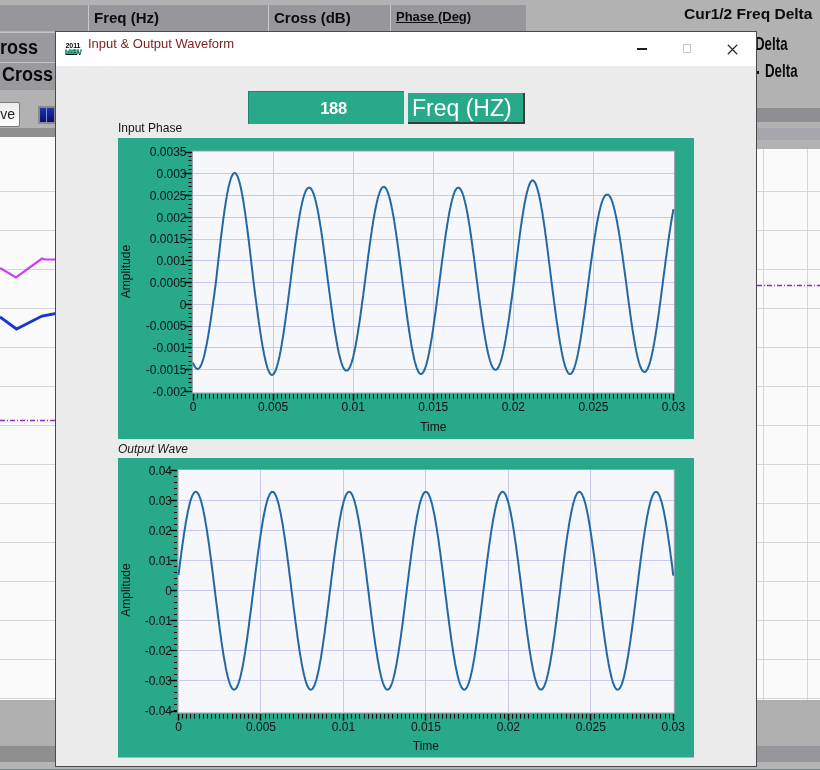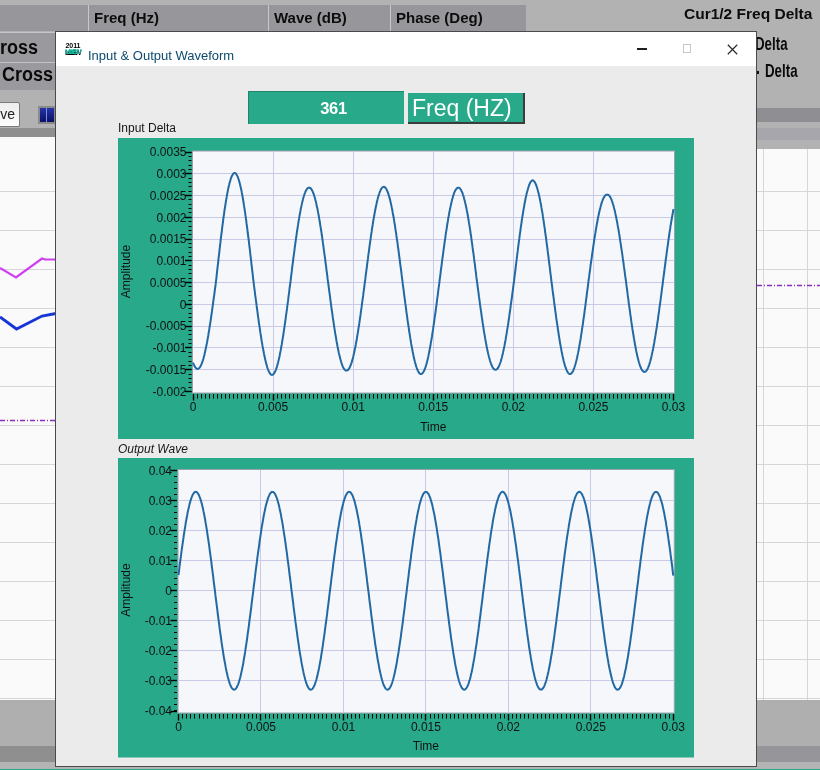--- a/index.html
+++ b/index.html
@@ -6,22 +6,22 @@
 .abs { position:absolute; }
 .b { font-weight:bold; }
 </style></head>
 <body>
 
 <div class="abs" style="left:0;top:5px;width:526px;height:26px;background:#97979b;"></div>
 <div class="abs" style="left:88px;top:5px;width:1px;height:26px;background:#c9c9c9;"></div>
 <div class="abs" style="left:268px;top:5px;width:1px;height:26px;background:#c9c9c9;"></div>
 <div class="abs" style="left:390px;top:5px;width:1px;height:26px;background:#c9c9c9;"></div>
 <div class="abs b" style="left:94px;top:9px;font-size:15px;color:#0c0c0c;">Freq (Hz)</div>
-<div class="abs b" style="left:274px;top:9px;font-size:15px;color:#0c0c0c;">Wave (dB)</div>
-<div class="abs b" style="left:396px;top:9px;font-size:15px;color:#0c0c0c;">Phase (Deg)</div>
+<div class="abs b" style="left:274px;top:9px;font-size:15px;color:#0c0c0c;">Cross (dB)</div>
+<div class="abs b" style="left:396px;top:9px;font-size:13px;color:#0c0c0c;text-decoration:underline;">Phase (Deg)</div>
 <div class="abs b" style="left:658px;top:4.5px;font-size:15.5px;color:#0c0c0c;margin-left:26px;">Cur1/2 Freq Delta</div>
 
 <div class="abs" style="left:0;top:32px;width:56px;height:57.5px;background:#9a9a9e;border-top:1px solid #c6c6c6;"></div>
 <div class="abs" style="left:0;top:61.5px;width:56px;height:1px;background:#c4c4c4;"></div>
 <div class="abs b" style="left:-13px;top:35.9px;font-size:20px;color:#0a0a0a;transform:scaleX(0.9);transform-origin:0 0;">Cross</div>
 <div class="abs b" style="left:2px;top:63.2px;font-size:20px;color:#0a0a0a;transform:scaleX(0.9);transform-origin:0 0;">Cross</div>
 
 <div class="abs b" style="left:755px;top:32.5px;font-size:19px;color:#0a0a0a;transform:scaleX(0.7);transform-origin:0 0;">Delta</div>
 <div class="abs" style="left:755.5px;top:71.3px;width:3px;height:2.4px;background:#111;"></div>
 <div class="abs b" style="left:765.3px;top:60.3px;font-size:19px;color:#0a0a0a;transform:scaleX(0.7);transform-origin:0 0;">Delta</div>
@@ -84,32 +84,32 @@
 <div class="abs" style="left:0;top:768.5px;width:820px;height:1.5px;background:#27a98a;"></div>
 
 <div class="abs" style="left:55px;top:31px;width:702px;height:736px;border:1px solid #4a4a4a;background:#ebebeb;"></div>
 <div class="abs" style="left:56px;top:32px;width:700px;height:34px;background:#ffffff;"></div>
 
 <svg class="abs" style="left:65px;top:41px" width="17" height="16" viewBox="0 0 17 16">
   <text x="0.5" y="6.5" font-family="Liberation Sans, sans-serif" font-size="7" font-weight="bold" fill="#000" textLength="15">2011</text>
   <text x="0" y="14" font-family="Liberation Sans, sans-serif" font-size="7.5" font-weight="bold" fill="#000" textLength="16.5">LabVIEW</text>
   <text x="0" y="13.2" font-family="Liberation Sans, sans-serif" font-size="7.5" font-weight="bold" fill="#14b89e" textLength="16.5">LabVIEW</text>
 </svg>
-<div class="abs" style="left:88px;top:48px;font-size:13px;color:#0c4a6e;">Input &amp; Output Waveform</div>
+<div class="abs" style="left:88px;top:36px;font-size:13px;color:#7f1d1d;">Input &amp; Output Waveform</div>
 
 <div class="abs" style="left:636.5px;top:48.4px;width:10.5px;height:2px;background:#1f1f1f;"></div>
 <div class="abs" style="left:682.5px;top:43.5px;width:8.5px;height:9.5px;border:1px solid #c6c6c6;"></div>
 <svg class="abs" style="left:726.5px;top:43.5px" width="11" height="11" viewBox="0 0 11 11">
   <path d="M0.8 0.8 L10.2 10.2 M10.2 0.8 L0.8 10.2" stroke="#2c2c2c" stroke-width="1.25" fill="none"></path>
 </svg>
 
-<div class="abs" style="left:248px;top:91px;width:156px;height:32.5px;background:#27a98a;border-top:1px solid #23846c;border-left:1px solid #23846c;color:#fff;font-weight:bold;font-size:16.5px;letter-spacing:-0.3px;text-align:center;line-height:32px;padding-left:14px;">361</div>
+<div class="abs" style="left:248px;top:91px;width:156px;height:32.5px;background:#27a98a;border-top:1px solid #23846c;border-left:1px solid #23846c;color:#fff;font-weight:bold;font-size:16.5px;letter-spacing:-0.3px;text-align:center;line-height:32px;padding-left:14px;">188</div>
 <div class="abs" style="left:408px;top:92.5px;width:117px;height:31.5px;background:#27a98a;border-right:2px solid #3c3c3c;border-bottom:2px solid #3c3c3c;color:#fff;font-size:23px;line-height:30px;padding-left:4px;">Freq (HZ)</div>
 
-<div class="abs" style="left:118px;top:121px;font-size:12px;color:#161616;">Input Delta</div>
+<div class="abs" style="left:118px;top:121px;font-size:12px;color:#161616;">Input Phase</div>
 <div class="abs" style="left:118px;top:441.5px;font-size:12px;color:#161616;font-style:italic;">Output Wave</div>
 <svg style="position:absolute;left:118px;top:137.5px" width="576" height="301" viewBox="0 0 576 301">
 <rect x="0" y="0" width="576" height="301" fill="#27a98a"></rect>
 <rect x="74.5" y="13" width="482" height="242" fill="#f5f7fa" stroke="#9ba0ad" stroke-width="1"></rect>
 <line x1="75" y1="35.5" x2="556" y2="35.5" stroke="#c8cae8" stroke-width="1"></line>
 <line x1="75" y1="57.5" x2="556" y2="57.5" stroke="#c8cae8" stroke-width="1"></line>
 <line x1="75" y1="79.5" x2="556" y2="79.5" stroke="#c8cae8" stroke-width="1"></line>
 <line x1="75" y1="101.5" x2="556" y2="101.5" stroke="#c8cae8" stroke-width="1"></line>
 <line x1="75" y1="122.5" x2="556" y2="122.5" stroke="#c8cae8" stroke-width="1"></line>
 <line x1="75" y1="144.5" x2="556" y2="144.5" stroke="#c8cae8" stroke-width="1"></line>

